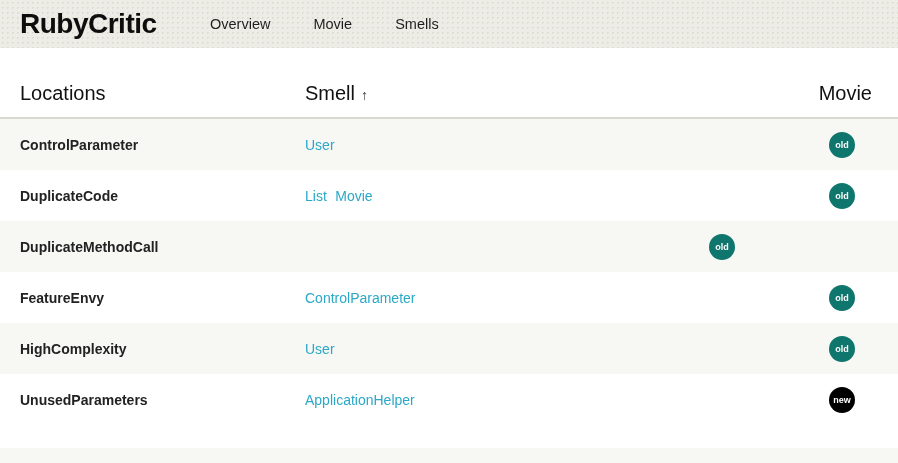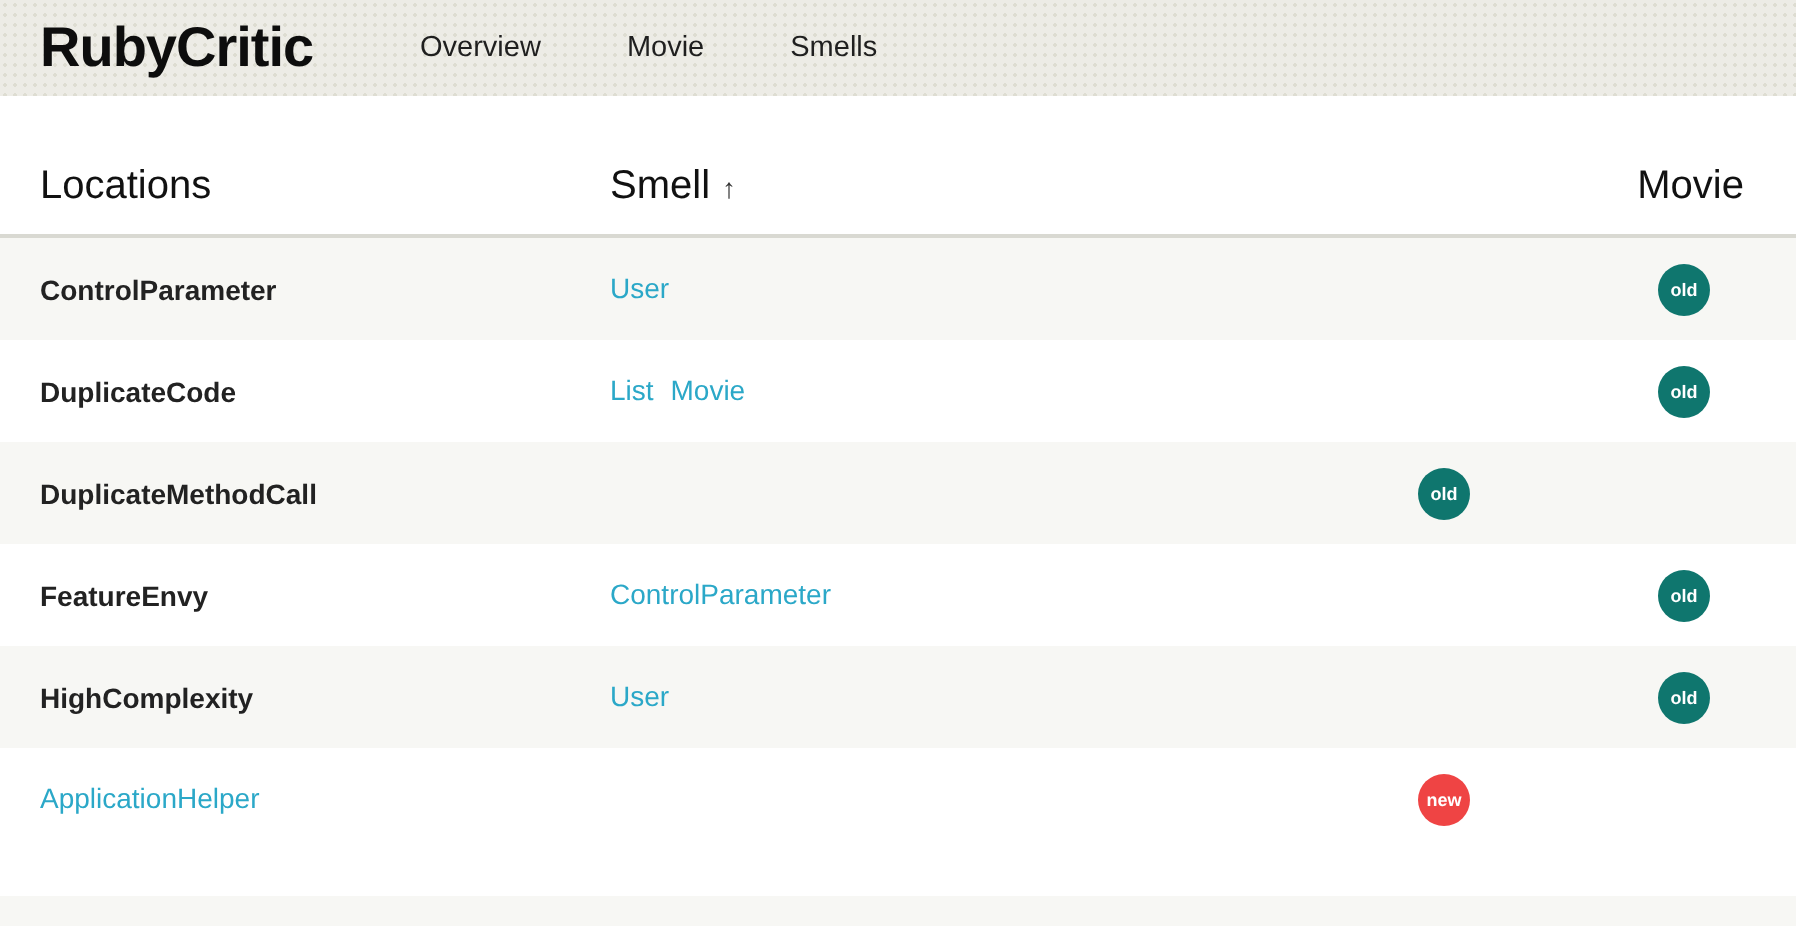--- a/index.html
+++ b/index.html
@@ -86,21 +86,21 @@
     height: 26px;
     border-radius: 50%;
     display: flex;
     align-items: center;
     justify-content: center;
     font-size: 9px;
     font-weight: bold;
     color: #fff;
   }
   .badge-old { background: #0f766e; }
-  .badge-new { background: #ef4444; }
+  .badge-new { background: #000000; }
 
   .partial-row {
     position: absolute;
     left: 0; bottom: 0;
     width: 898px; height: 15px;
     background: #F7F7F4;
   }
 </style>
 </head>
 <body>
@@ -166,20 +166,21 @@
     <div class="smell-name">HighComplexity</div>
     <div class="locations">
       <a>User</a>
     </div>
     <div class="status-cell">
       <span class="badge badge-old">old</span>
     </div>
   </div>
 
   <div class="grid-row row">
+    <div class="smell-name">UnusedParameters</div>
     <div class="locations">
       <a>ApplicationHelper</a>
     </div>
     <div class="status-cell">
       <span class="badge badge-new">new</span>
     </div>
   </div>
 
   <div class="partial-row"></div>
 

